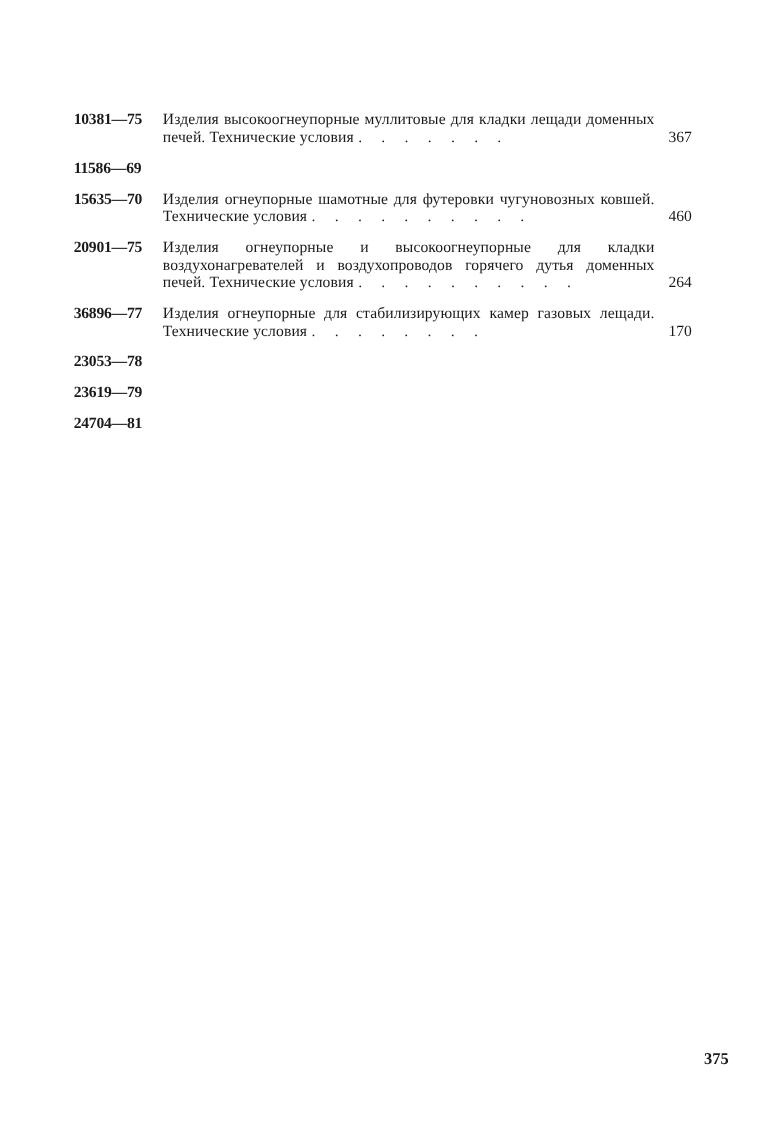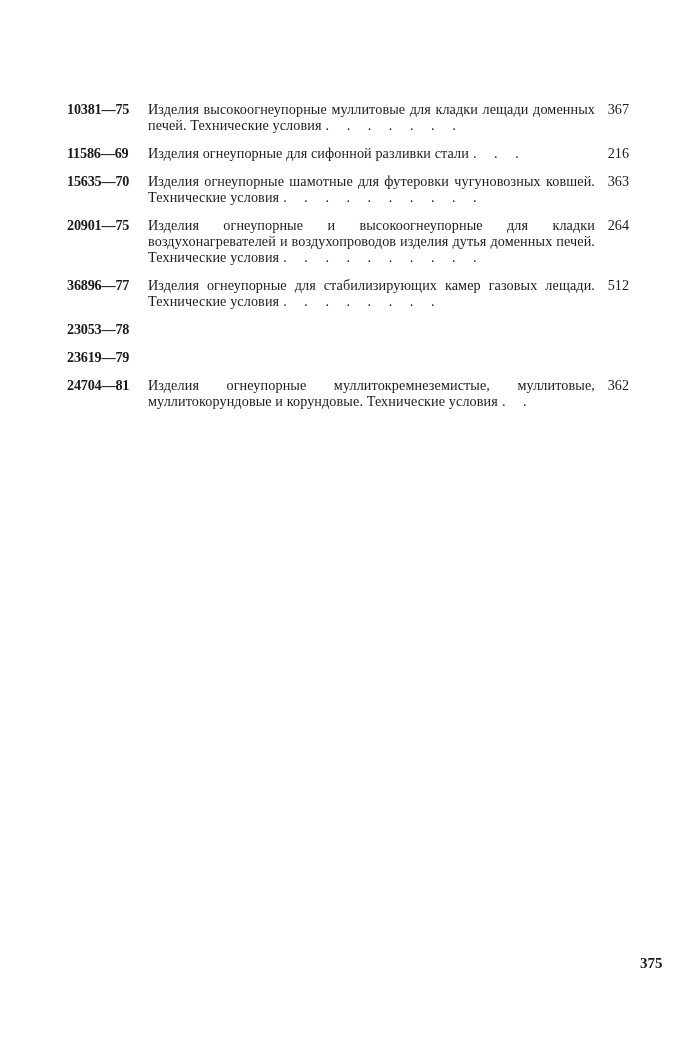--- a/index.html
+++ b/index.html
@@ -37,20 +37,21 @@
     .code {
       width: 81px;
       flex: 0 0 81px;
       font-weight: bold;
       letter-spacing: -0.2px;
       white-space: nowrap;
     }
     .body {
       flex: 1 1 auto;
       display: flex;
+      align-items: flex-end;
     }
     .desc {
       flex: 1 1 auto;
       text-align: justify;
       text-align-last: left;
       letter-spacing: 0.1px;
     }
     .desc .dots {
       letter-spacing: 7px;
       padding-left: 4px;
@@ -78,63 +79,55 @@
     <div class="entry">
       <span class="code">10381—75</span>
       <div class="body">
         <span class="desc"><span>Изделия высокоогнеупорные муллитовые для кладки лещади доменных печей. Технические условия</span><span class="dots">. . . . . . .</span></span>
         <span class="pg">367</span>
       </div>
     </div>
 
     <div class="entry">
       <span class="code">11586—69</span>
-      <div class="body">
-        <span class="desc"><span>Изделия огнеупорные для сифонной разливки стали</span><span class="dots">. . .</span></span>
-        <span class="pg">216</span>
-      </div>
     </div>
 
     <div class="entry">
       <span class="code">15635—70</span>
       <div class="body">
         <span class="desc"><span>Изделия огнеупорные шамотные для футеровки чугуновозных ковшей. Технические условия</span><span class="dots">. . . . . . . . . .</span></span>
-        <span class="pg">363</span>
+        <span class="pg">460</span>
       </div>
     </div>
 
     <div class="entry">
       <span class="code">20901—75</span>
       <div class="body">
-        <span class="desc"><span>Изделия огнеупорные и высокоогнеупорные для кладки воздухонагревателей и воздухопроводов изделия дутья доменных печей. Технические условия</span><span class="dots">. . . . . . . . . .</span></span>
+        <span class="desc"><span>Изделия огнеупорные и высокоогнеупорные для кладки воздухонагревателей и воздухопроводов горячего дутья доменных печей. Технические условия</span><span class="dots">. . . . . . . . . .</span></span>
         <span class="pg">264</span>
       </div>
     </div>
 
 
     <div class="entry">
       <span class="code">36896—77</span>
       <div class="body">
         <span class="desc"><span>Изделия огнеупорные для стабилизирующих камер газовых лещади. Технические условия</span><span class="dots">. . . . . . . .</span></span>
-        <span class="pg">512</span>
+        <span class="pg">170</span>
       </div>
     </div>
 
     <div class="entry">
       <span class="code">23053—78</span>
     </div>
 
     <div class="entry">
       <span class="code">23619—79</span>
     </div>
 
     <div class="entry">
       <span class="code">24704—81</span>
-      <div class="body">
-        <span class="desc"><span>Изделия огнеупорные муллитокремнеземистые, муллитовые, муллитокорундовые и корундовые. Технические условия</span><span class="dots">. .</span></span>
-        <span class="pg">362</span>
-      </div>
     </div>
 
   </div>
 
   <div class="folio">375</div>
 </div>
 
 </body></html>

